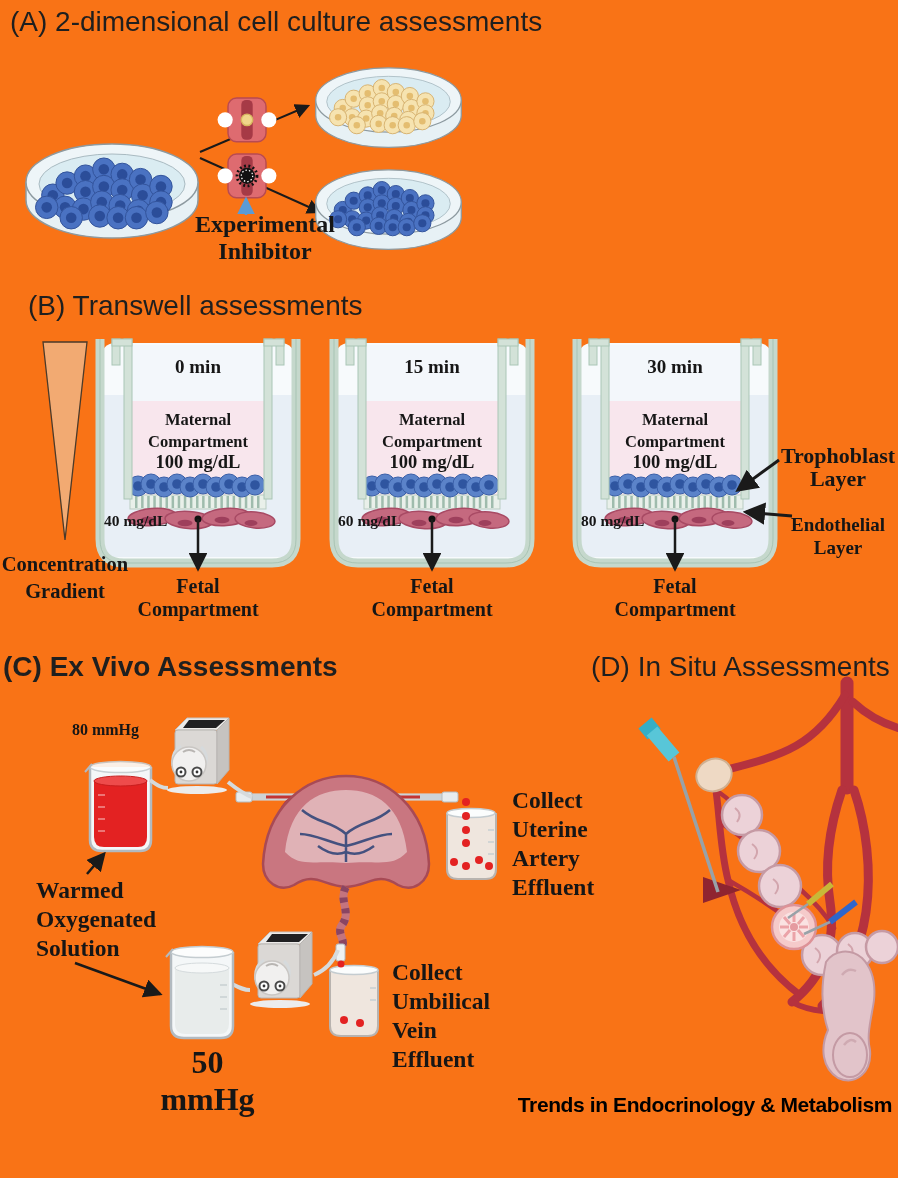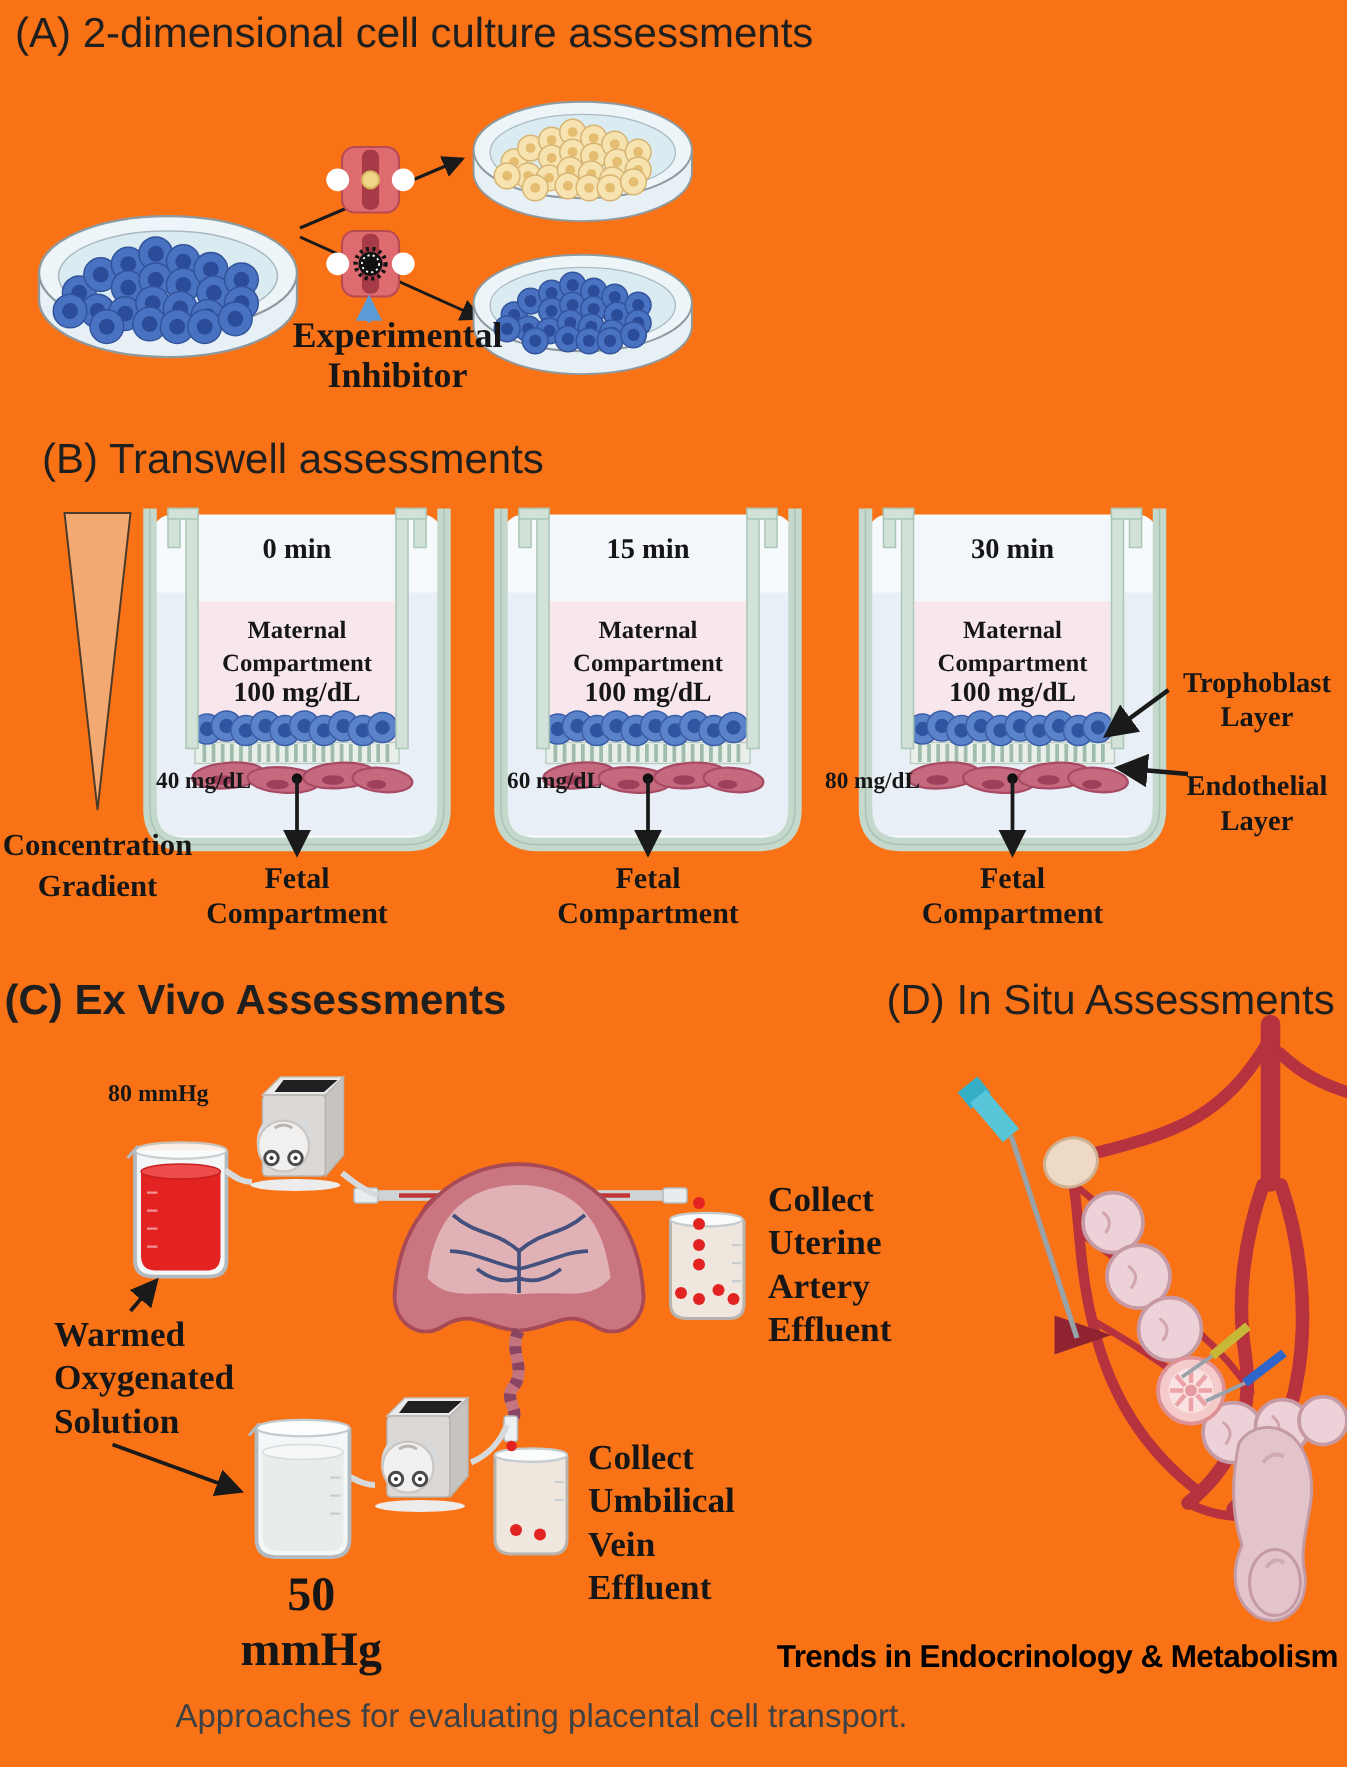--- a/index.html
+++ b/index.html
@@ -475,25 +475,25 @@
 Compartment</div>
 <div class="lbl" style="left:347px;top:452px;width:170px;font-size:18.5px;">100 mg/dL</div>
 <div class="lbl left" style="left:338px;top:512px;width:100px;font-size:15.5px;">60 mg/dL</div>
 <div class="lbl" style="left:347px;top:575px;width:170px;font-size:20px;line-height:23px;">Fetal
 Compartment</div>
 
 <div class="lbl" style="left:615px;top:356px;width:120px;font-size:19px;">30 min</div>
 <div class="lbl" style="left:590px;top:409px;width:170px;font-size:16.5px;line-height:22px;">Maternal
 Compartment</div>
 <div class="lbl" style="left:590px;top:452px;width:170px;font-size:18.5px;">100 mg/dL</div>
-<div class="lbl left" style="left:550px;top:512px;width:100px;font-size:15.5px;">80 mg/dL</div>
+<div class="lbl left" style="left:581px;top:512px;width:100px;font-size:15.5px;">80 mg/dL</div>
 <div class="lbl" style="left:590px;top:575px;width:170px;font-size:20px;line-height:23px;">Fetal
 Compartment</div>
 
-<div class="lbl" style="left:778px;top:444px;width:120px;font-size:19px;line-height:23px;">Trophoblast
+<div class="lbl" style="left:778px;top:444px;width:120px;font-size:22px;line-height:23px;">Trophoblast
 Layer</div>
 <div class="lbl" style="left:778px;top:513px;width:120px;font-size:19px;line-height:23px;">Endothelial
 Layer</div>
 
 <div class="ptitle" style="left:3px;top:651px;font-weight:bold;">(C) Ex Vivo Assessments</div>
 <div class="lbl" style="left:48px;top:721px;width:115px;font-size:16px;">80 mmHg</div>
 <div class="lbl left" style="left:36px;top:876px;width:150px;font-size:23.5px;line-height:29px;">Warmed
 Oxygenated
 Solution</div>
 <div class="lbl" style="left:150px;top:1044px;width:115px;font-size:32px;">50 mmHg</div>
@@ -502,15 +502,14 @@
 Artery
 Effluent</div>
 <div class="lbl left" style="left:392px;top:958px;width:140px;font-size:23.5px;line-height:29px;">Collect
 Umbilical
 Vein
 Effluent</div>
 
 <div class="ptitle" style="left:591px;top:651px;">(D) In Situ Assessments</div>
 
 <div class="journal">Trends in Endocrinology &amp; Metabolism</div>
-<div class="caption">Approaches for evaluating placental cell transport.</div>
 
 </div>
 
 </body></html>

